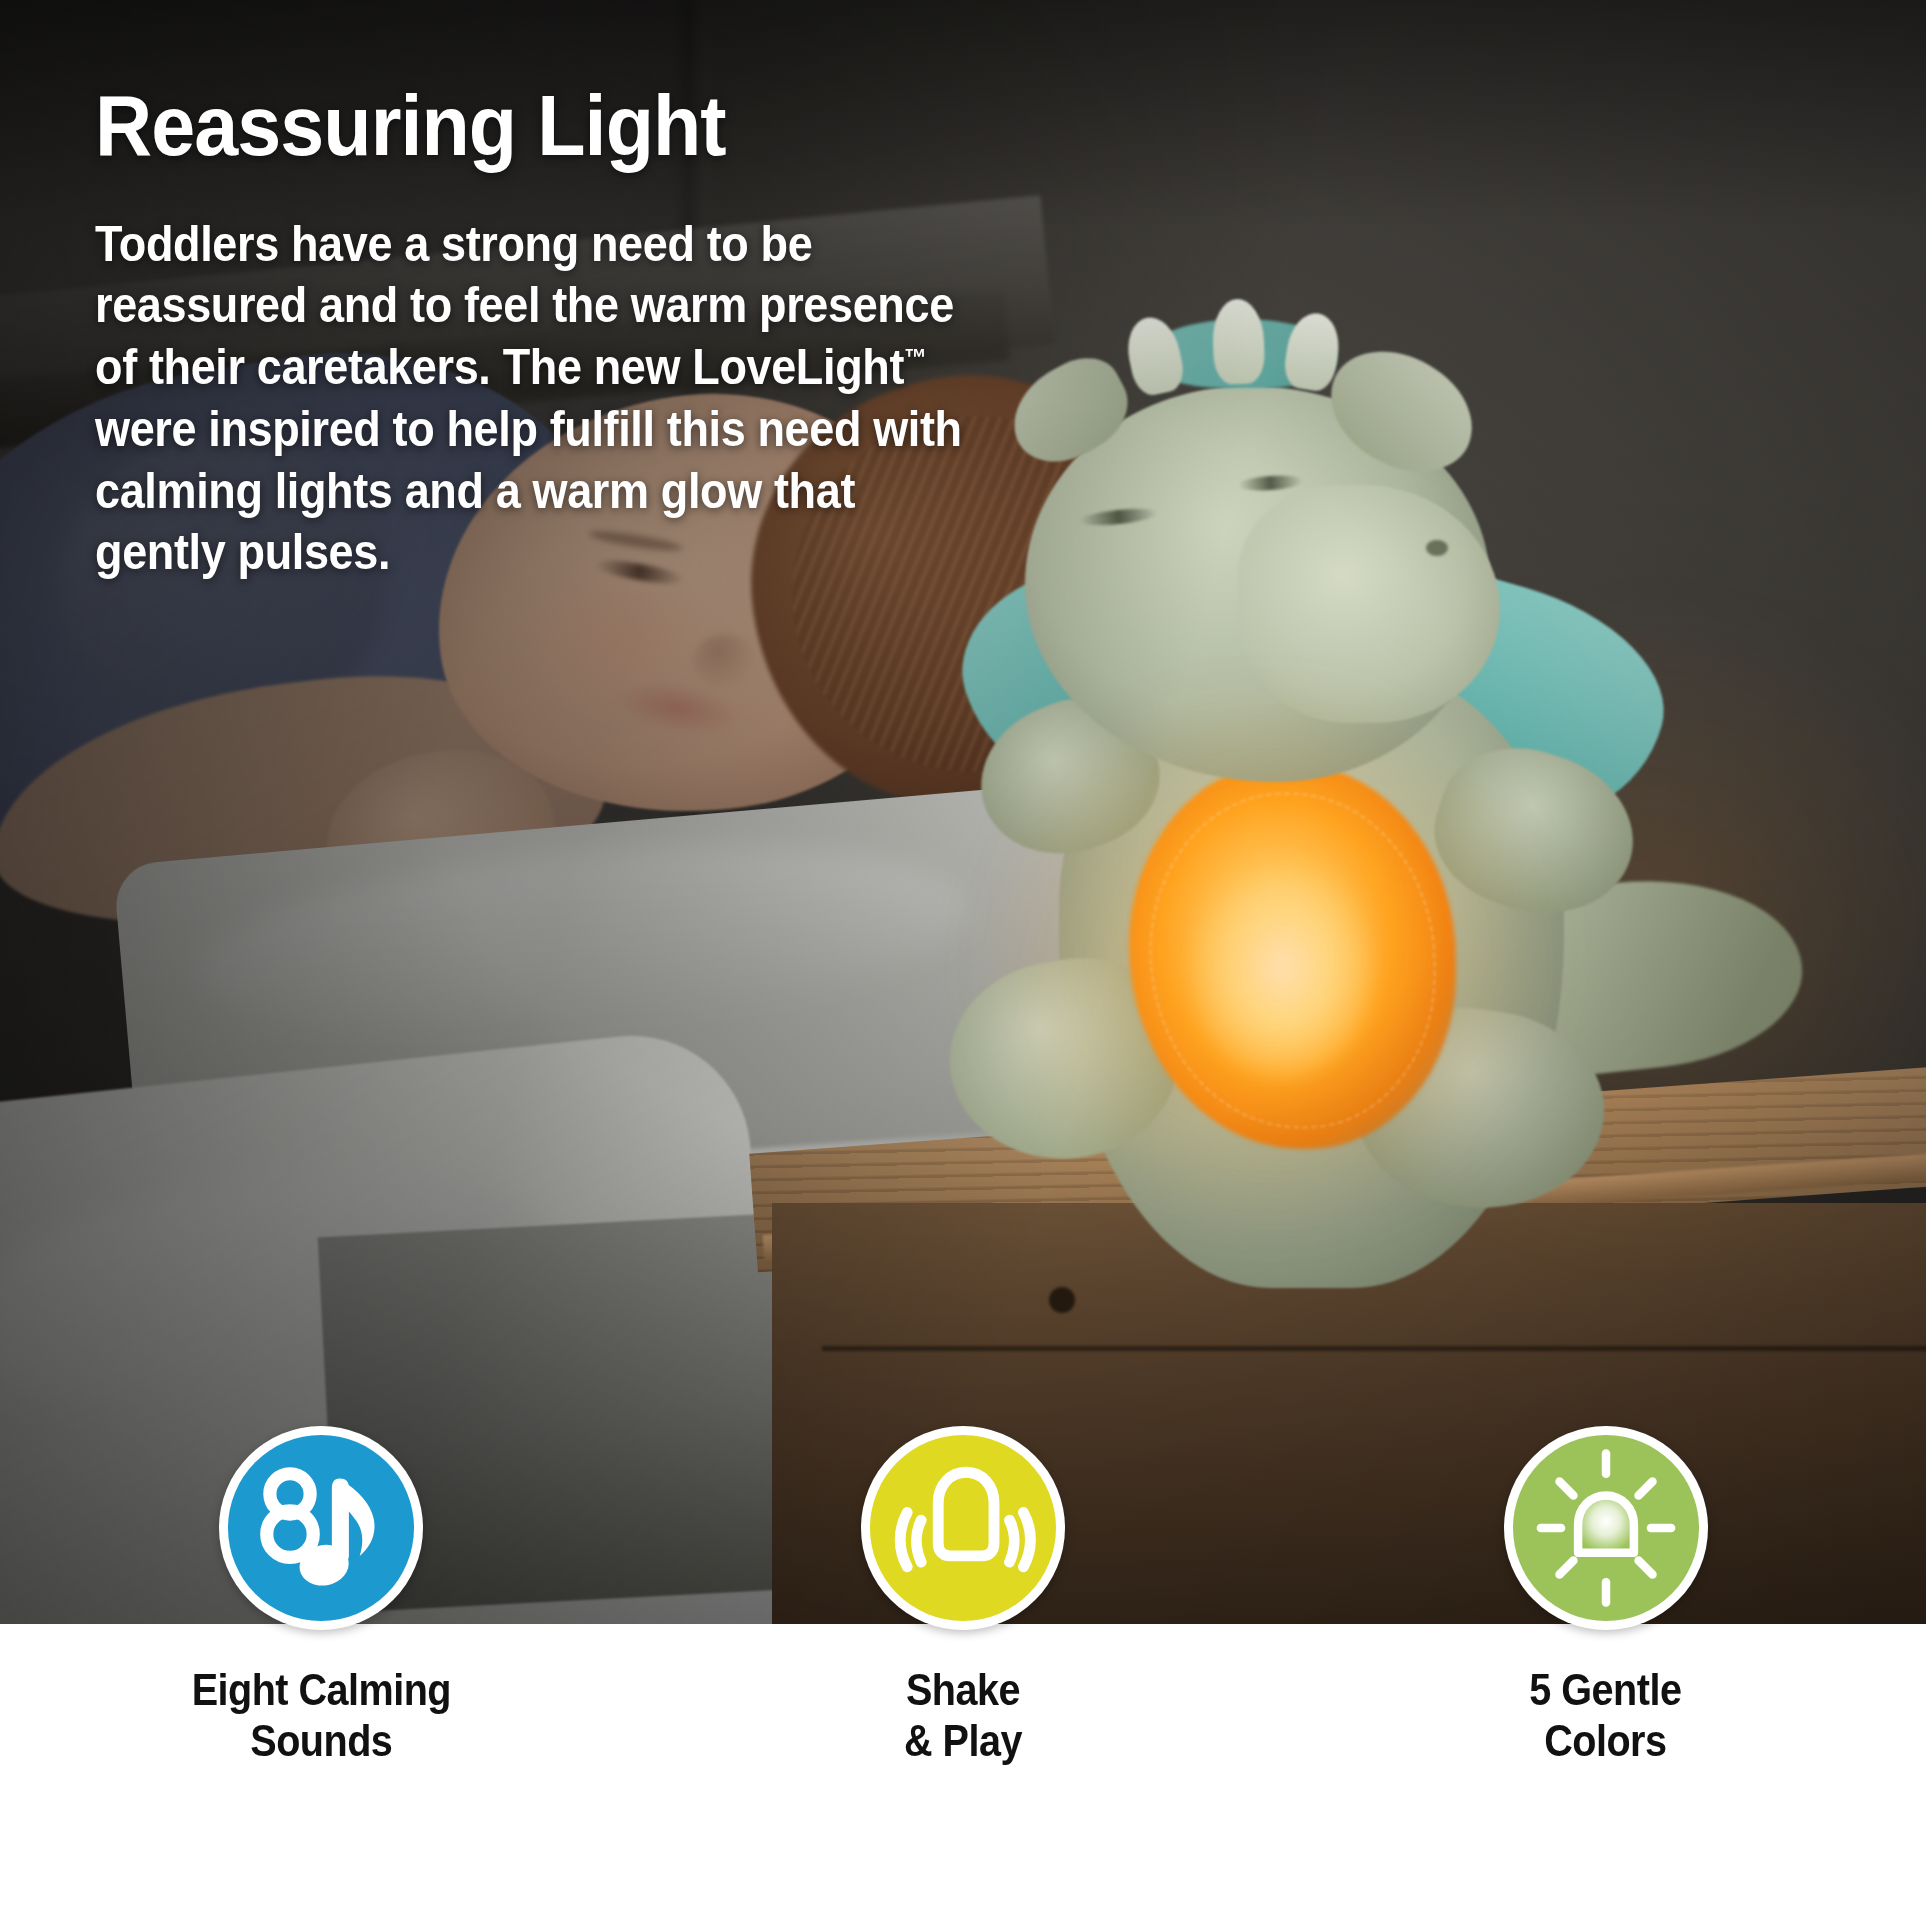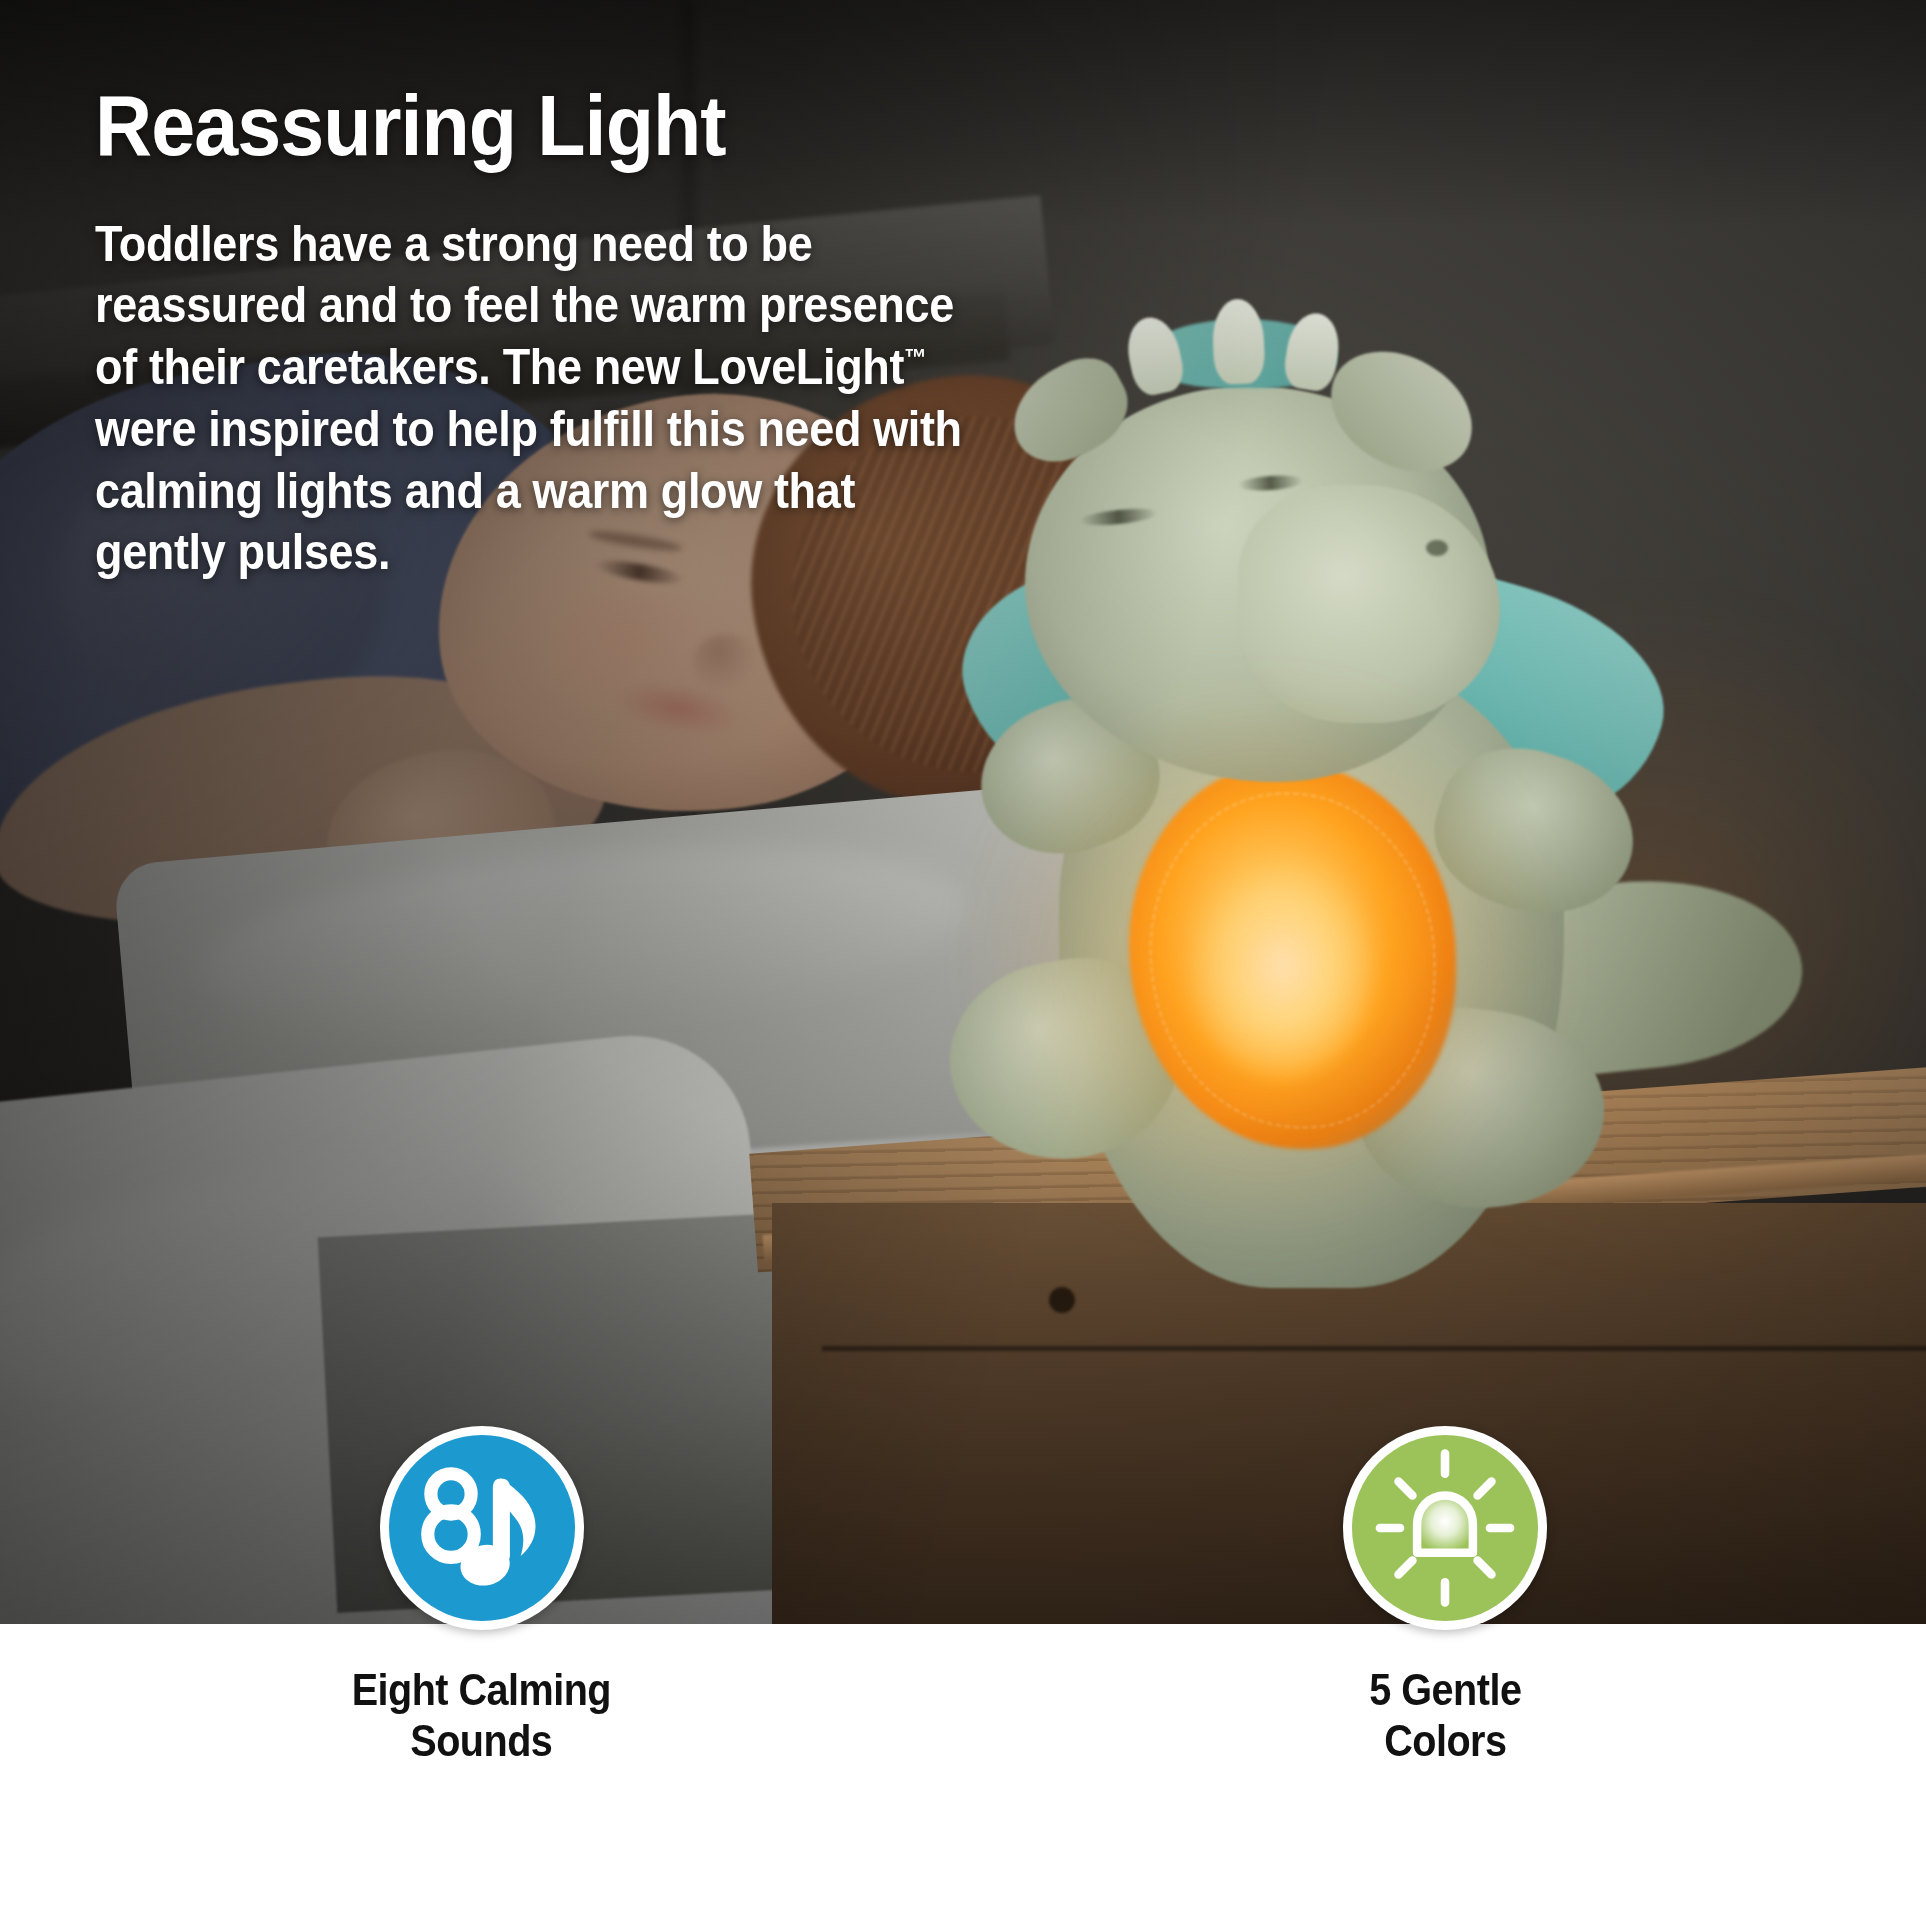--- a/index.html
+++ b/index.html
@@ -485,20 +485,39 @@
               </g>
             </svg>
           </div>
         </div>
         <div class="caption">
           <span>Eight Calming</span>
           <span>Sounds</span>
         </div>
       </div>
 
+      <div class="feature">
+        <div class="icon-wrap">
+          <div class="icon-disc" style="background:#DFD922">
+            <svg viewBox="0 0 120 120" width="186" height="186" aria-hidden="true">
+              <g fill="none" stroke="#fff" stroke-width="7" stroke-linecap="round">
+                <path d="M44 44 c0 -12 8 -20 18 -20 c10 0 18 8 18 20 l0 26 c0 5 -3 8 -8 8 l-20 0 c-5 0 -8 -3 -8 -8 z"></path>
+                <path d="M33 55 c-4 8 -4 18 0 27"></path>
+                <path d="M24 50 c-6 11 -6 24 0 35"></path>
+                <path d="M90 55 c4 8 4 18 0 27"></path>
+                <path d="M99 50 c6 11 6 24 0 35"></path>
+              </g>
+            </svg>
+          </div>
+        </div>
+        <div class="caption">
+          <span>Shake</span>
+          <span>&amp; Play</span>
+        </div>
+      </div>
 
       <div class="feature">
         <div class="icon-wrap">
           <div class="icon-disc" style="background:#9CC359">
             <svg viewBox="0 0 120 120" width="186" height="186" aria-hidden="true">
               <defs>
                 <radialGradient id="lampGlow" cx="50%" cy="45%" r="55%">
                   <stop offset="0%" stop-color="#ffffff" stop-opacity="1"></stop>
                   <stop offset="45%" stop-color="#ffffff" stop-opacity=".75"></stop>
                   <stop offset="100%" stop-color="#ffffff" stop-opacity="0"></stop>

